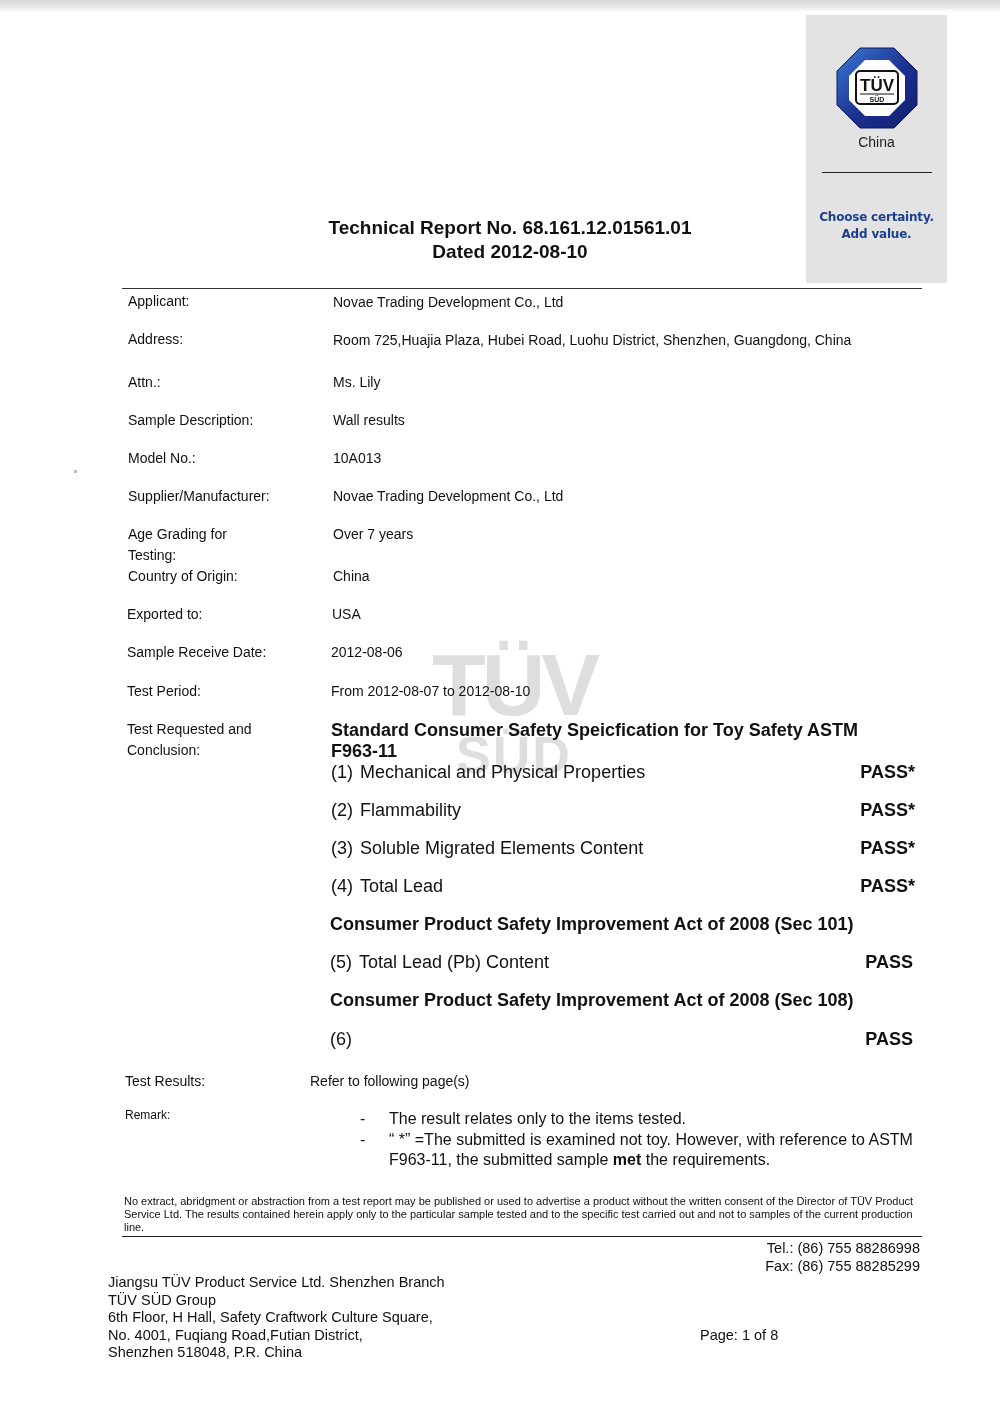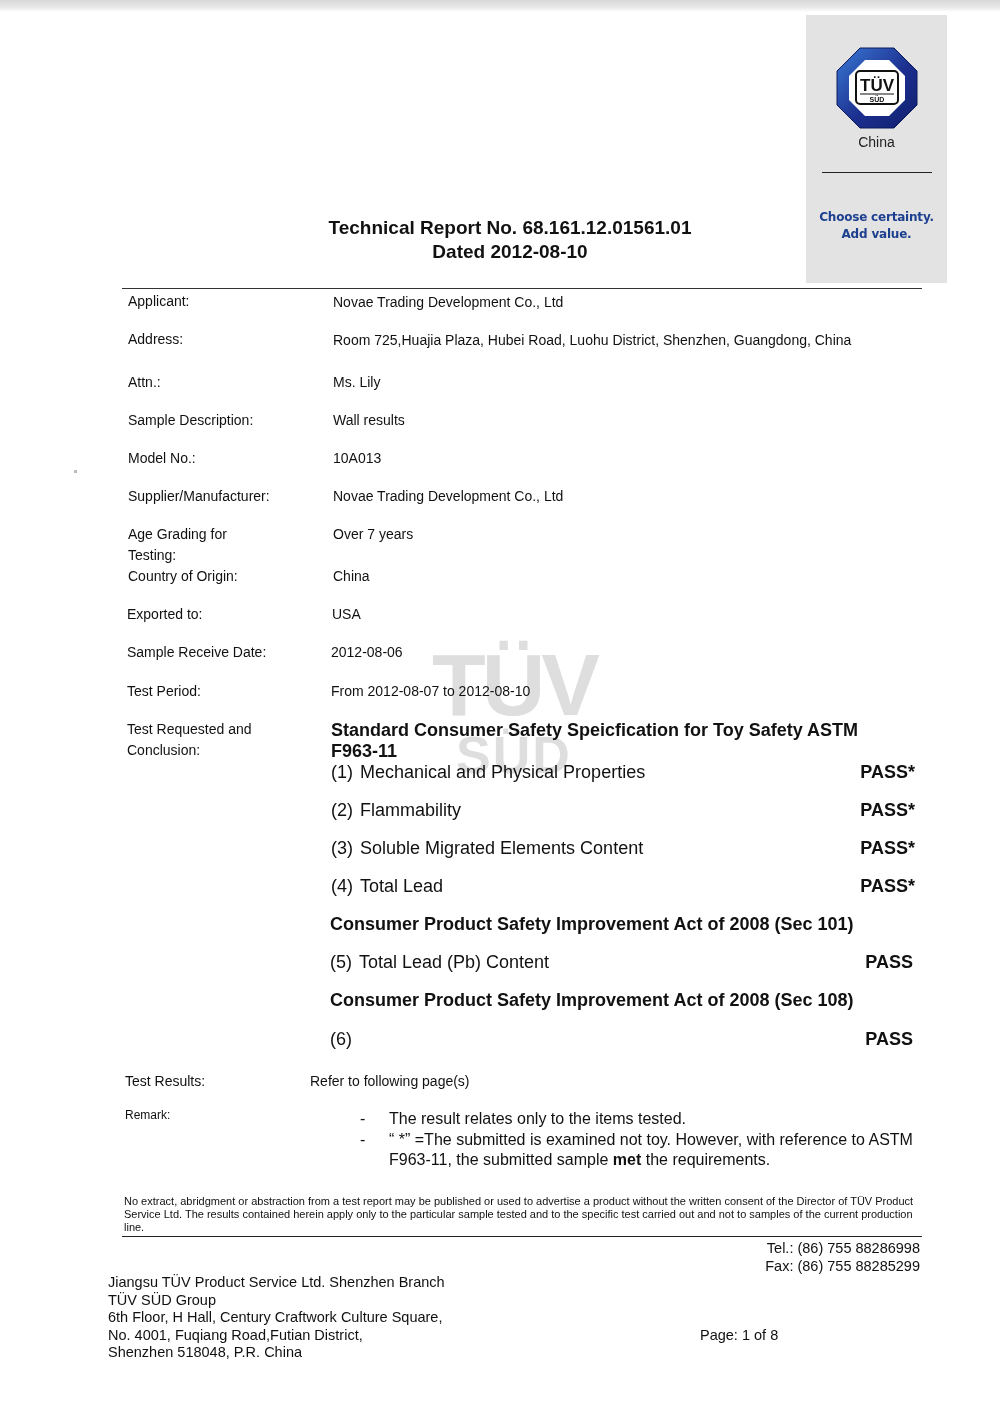--- a/index.html
+++ b/index.html
@@ -210,21 +210,21 @@
     <span class="dash">-</span>
     <span>“ *” =The submitted is examined not toy. However, with reference to ASTM F963-11, the submitted sample </span><b>met</b><span> the requirements.</span>
   </div>
 </div>
 
 <div class="disclaimer">No extract, abridgment or abstraction from a test report may be published or used to advertise a product without the written consent of the Director of TÜV Product Service Ltd. The results contained herein apply only to the particular sample tested and to the specific test carried out and not to samples of the current production line.</div>
 <div class="footer-rule"></div>
 <div class="footer-address">
   <div>Jiangsu TÜV Product Service Ltd. Shenzhen Branch</div>
   <div>TÜV SÜD Group</div>
-  <div>6th Floor, H Hall, Century Craftwork Culture Square,</div>
+  <div>6th Floor, H Hall, Safety Craftwork Culture Square,</div>
   <div>No. 4001, Fuqiang Road,Futian District,</div>
   <div>Shenzhen 518048, P.R. China</div>
 </div>
 <div class="footer-contact">
   <div>Tel.: (86) 755 88286998</div>
   <div>Fax: (86) 755 88285299</div>
 </div>
 <div class="page-number">Page: 1 of  8</div>
 
 </body></html>

